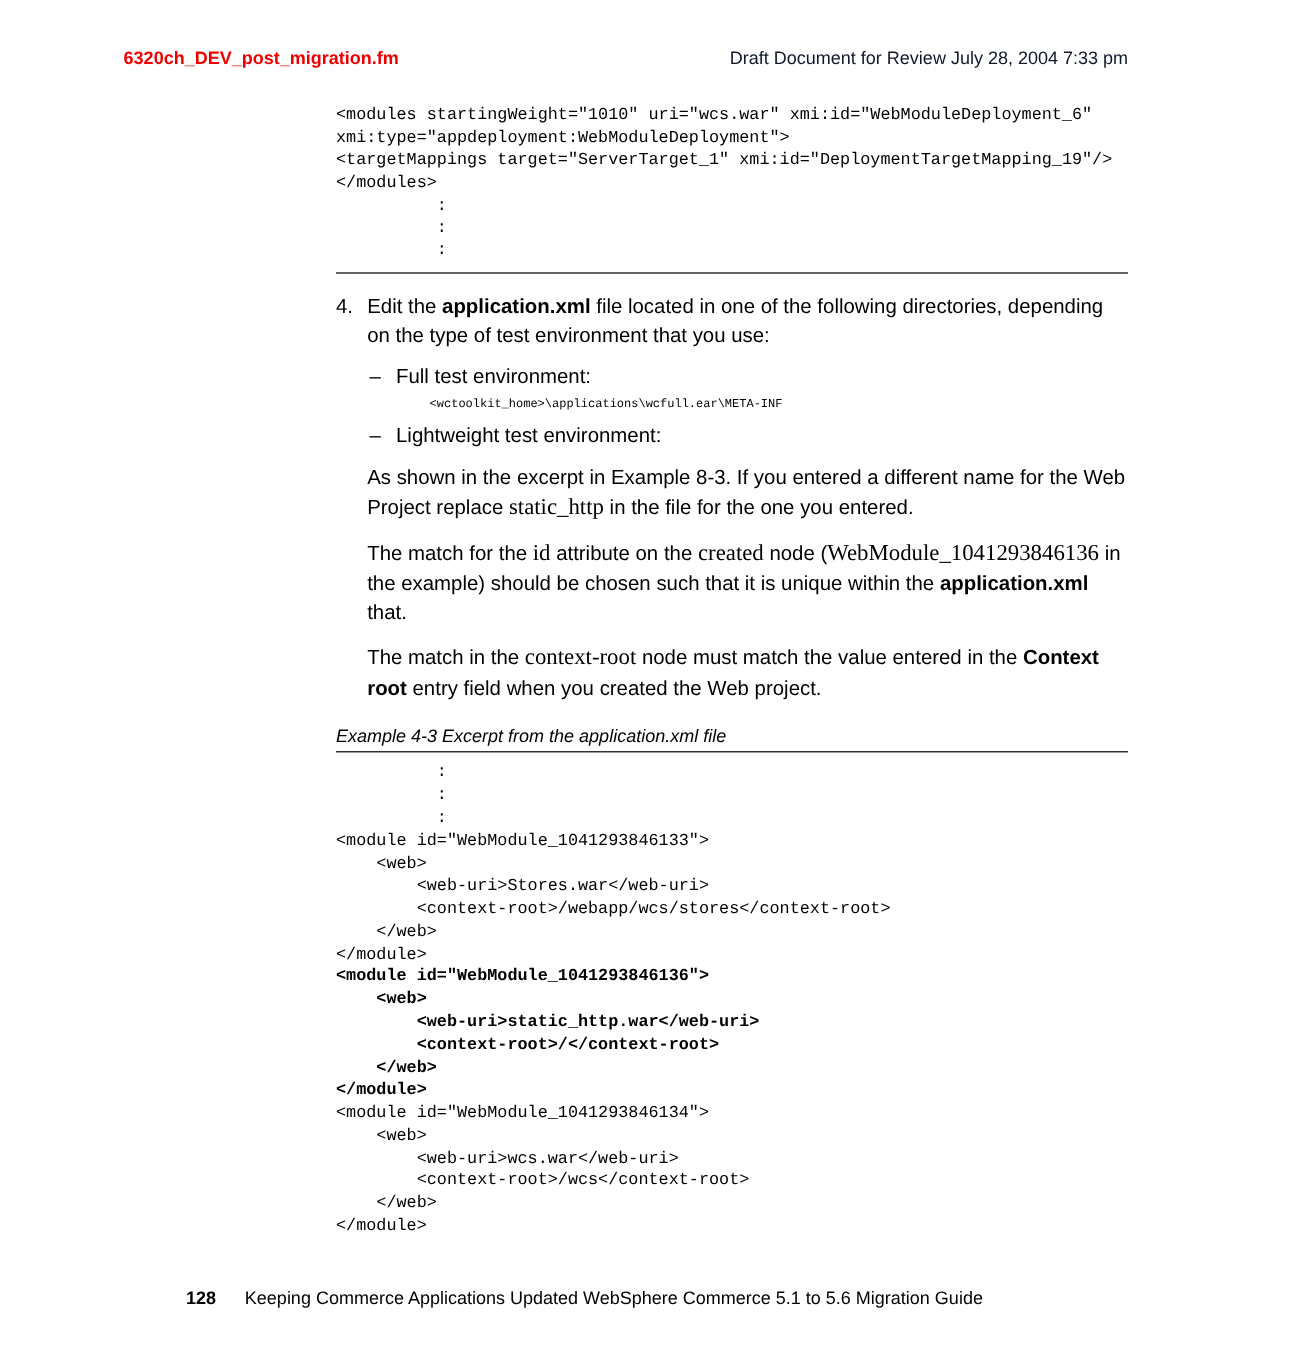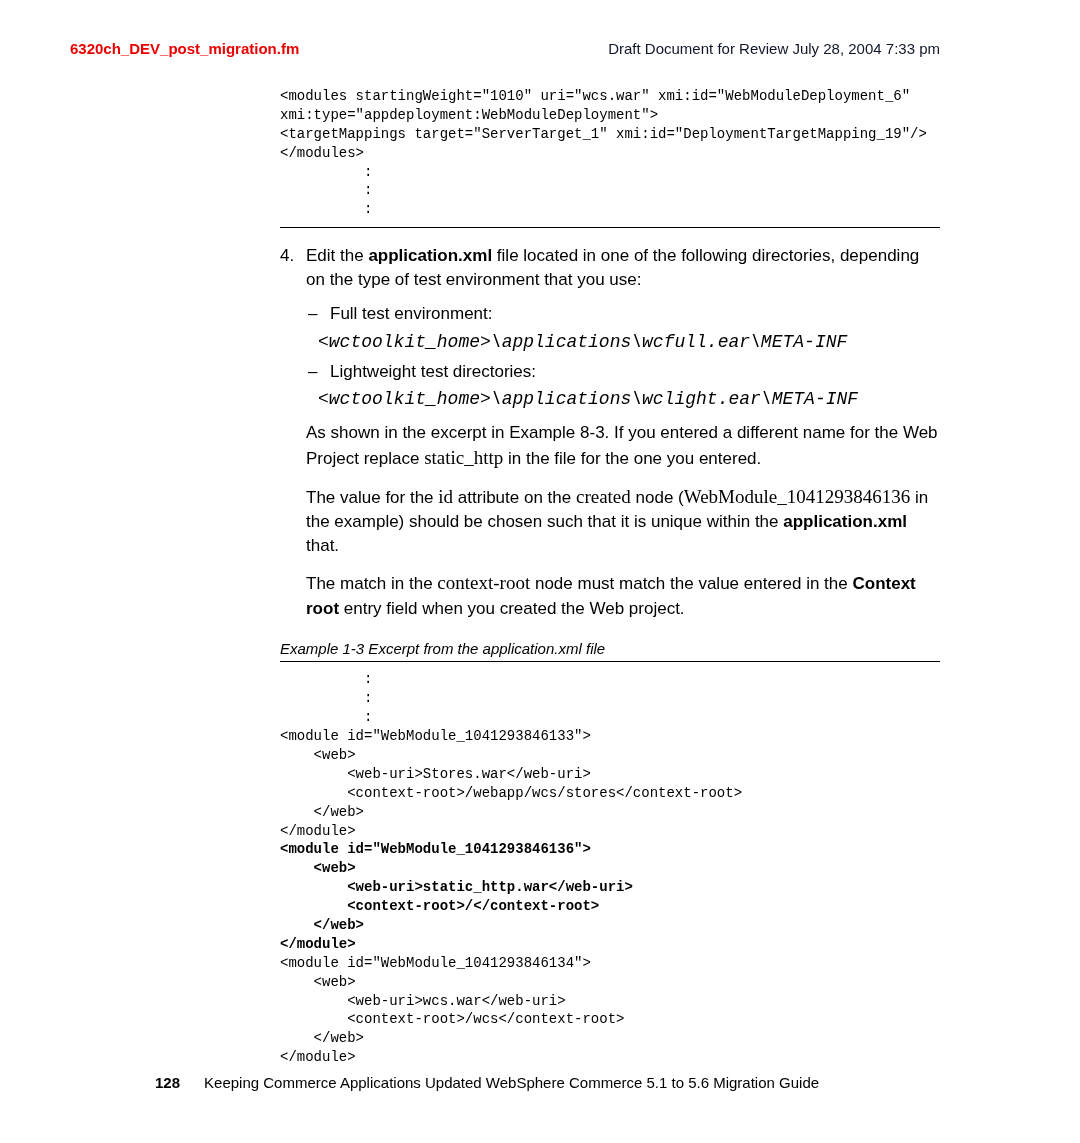--- a/index.html
+++ b/index.html
@@ -7,21 +7,21 @@
       font-family: Arial, Helvetica, sans-serif;
       background: #fff;
       width: 1080px;
       height: 1143px;
       position: relative;
       color: #000;
     }
     .header {
       display: flex;
       justify-content: space-between;
-      padding: 40px 140px 0 70px;
+      padding: 40px 140px 0 103px;
       font-size: 15px;
     }
     .header-left {
       color: #e00;
       font-weight: bold;
     }
     .header-right {
       color: #0f172a;
     }
     .content {
@@ -60,25 +60,24 @@
       display: flex;
       font-size: 17px;
       line-height: 1.4;
       margin: 8px 0 6px 28px;
     }
     .bullet-dash {
       min-width: 22px;
     }
     .code-line {
       font-family: "Courier New", monospace;
-      font-size: 18px;
-      margin-left: 38px;
+      font-size: 10px;
+      margin-left: 78px;
       margin-top: 4px;
       margin-bottom: 8px;
-      font-style: italic;
     }
     .paragraph {
       font-size: 17px;
       line-height: 1.4;
       margin: 12px 0 12px 26px;
     }
     .mono-inline {
       font-family: Liberation Serif, serif;
       font-size: 19px;
     }
@@ -141,37 +140,36 @@
   </div>
 
   <div class="bullet-item">
     <div class="bullet-dash">–</div>
     <div>Full test environment:</div>
   </div>
   <div class="code-line">&lt;wctoolkit_home&gt;\applications\wcfull.ear\META-INF</div>
 
   <div class="bullet-item">
     <div class="bullet-dash">–</div>
-    <div>Lightweight test directories:</div>
+    <div>Lightweight test environment:</div>
   </div>
-  <div class="code-line">&lt;wctoolkit_home&gt;\applications\wclight.ear\META-INF</div>
 
   <div class="paragraph">
     <span>As shown in the excerpt in Example 8-3. If you entered a different name for the Web Project replace </span><span class="mono-inline">static_http</span><span> in the file for the one you entered.</span>
   </div>
 
   <div class="paragraph">
-    <span>The value for the </span><span class="mono-inline">id</span><span> attribute on the </span><span class="mono-inline">created</span><span> node (</span><span class="mono-inline">WebModule_1041293846136</span><span> in the example) should be chosen such that it is unique within the </span><b>application.xml</b><span> that.</span>
+    <span>The match for the </span><span class="mono-inline">id</span><span> attribute on the </span><span class="mono-inline">created</span><span> node (</span><span class="mono-inline">WebModule_1041293846136</span><span> in the example) should be chosen such that it is unique within the </span><b>application.xml</b><span> that.</span>
   </div>
 
   <div class="paragraph">
     <span>The match in the </span><span class="mono-inline">context-root</span><span> node must match the value entered in the </span><b>Context root</b><span> entry field when you created the Web project.</span>
   </div>
 
-  <div class="example-caption">Example 1-3   Excerpt from the application.xml file</div>
+  <div class="example-caption">Example 4-3   Excerpt from the application.xml file</div>
   <hr class="hr thin">
 
   <div class="code-block-2"><span>          :</span>
 <span>          :</span>
 <span>          :</span>
 <span>&lt;module id="WebModule_1041293846133"&gt;</span>
 <span>    &lt;web&gt;</span>
 <span>        &lt;web-uri&gt;Stores.war&lt;/web-uri&gt;</span>
 <span>        &lt;context-root&gt;/webapp/wcs/stores&lt;/context-root&gt;</span>
 <span>    &lt;/web&gt;</span>

